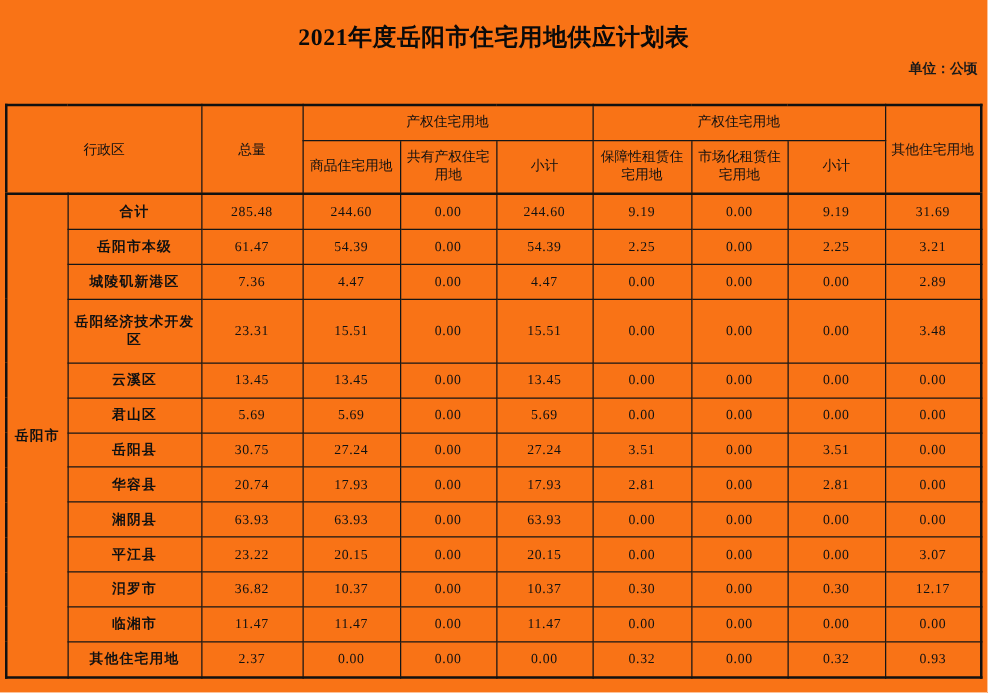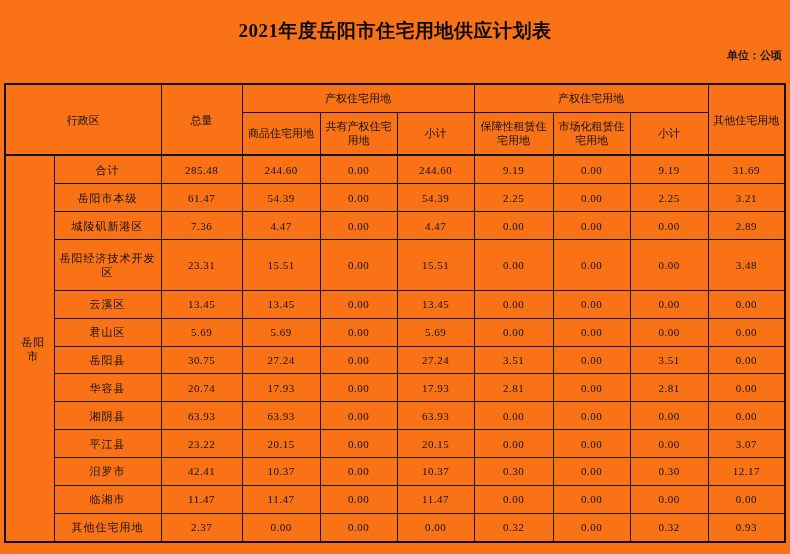--- a/index.html
+++ b/index.html
@@ -57,26 +57,25 @@
   }
   .plan-table thead th {
     font-weight: normal;
   }
   .plan-table thead {
     border-bottom: 2px solid #111111;
   }
   tr.header-row-1 { height: 28px; }
   tr.header-row-2 { height: 43px; }
   td.city-cell {
-    font-weight: normal;
+    font-weight: bold;
     letter-spacing: 1px;
-    padding-left: 10px;
   }
   td.region-cell {
-    font-weight: normal;
+    font-weight: bold;
     letter-spacing: 1px;
     margin-top: 32px;
   }
   td.num-cell {
     font-weight: normal;
     letter-spacing: 0.5px;
   }
 </style>
 </head>
 <body>
@@ -222,21 +221,21 @@
           <td class="num-cell">20.15</td>
           <td class="num-cell">0.00</td>
           <td class="num-cell">20.15</td>
           <td class="num-cell">0.00</td>
           <td class="num-cell">0.00</td>
           <td class="num-cell">0.00</td>
           <td class="num-cell">3.07</td>
         </tr>
         <tr>
           <td class="region-cell">汨罗市</td>
-          <td class="num-cell">42.41</td>
+          <td class="num-cell">36.82</td>
           <td class="num-cell">10.37</td>
           <td class="num-cell">0.00</td>
           <td class="num-cell">10.37</td>
           <td class="num-cell">0.30</td>
           <td class="num-cell">0.00</td>
           <td class="num-cell">0.30</td>
           <td class="num-cell">12.17</td>
         </tr>
         <tr>
           <td class="region-cell">临湘市</td>

